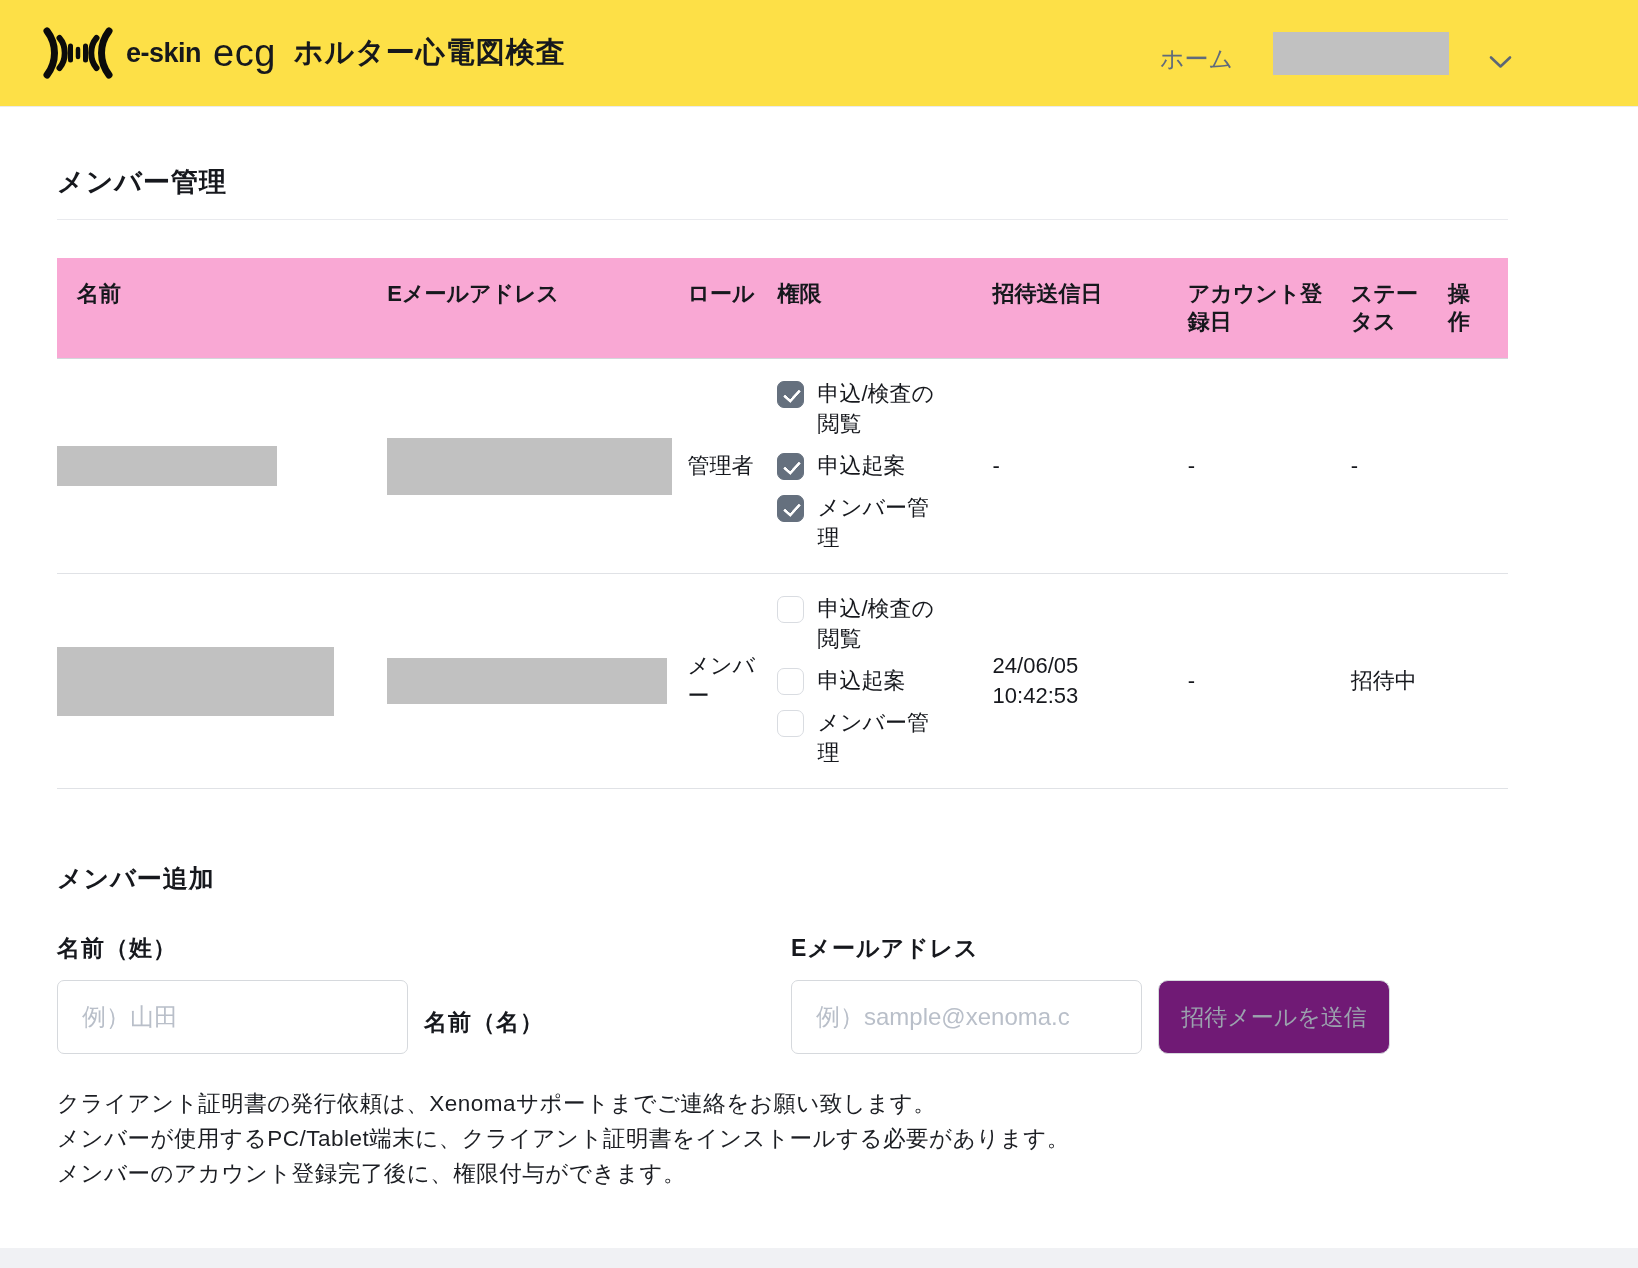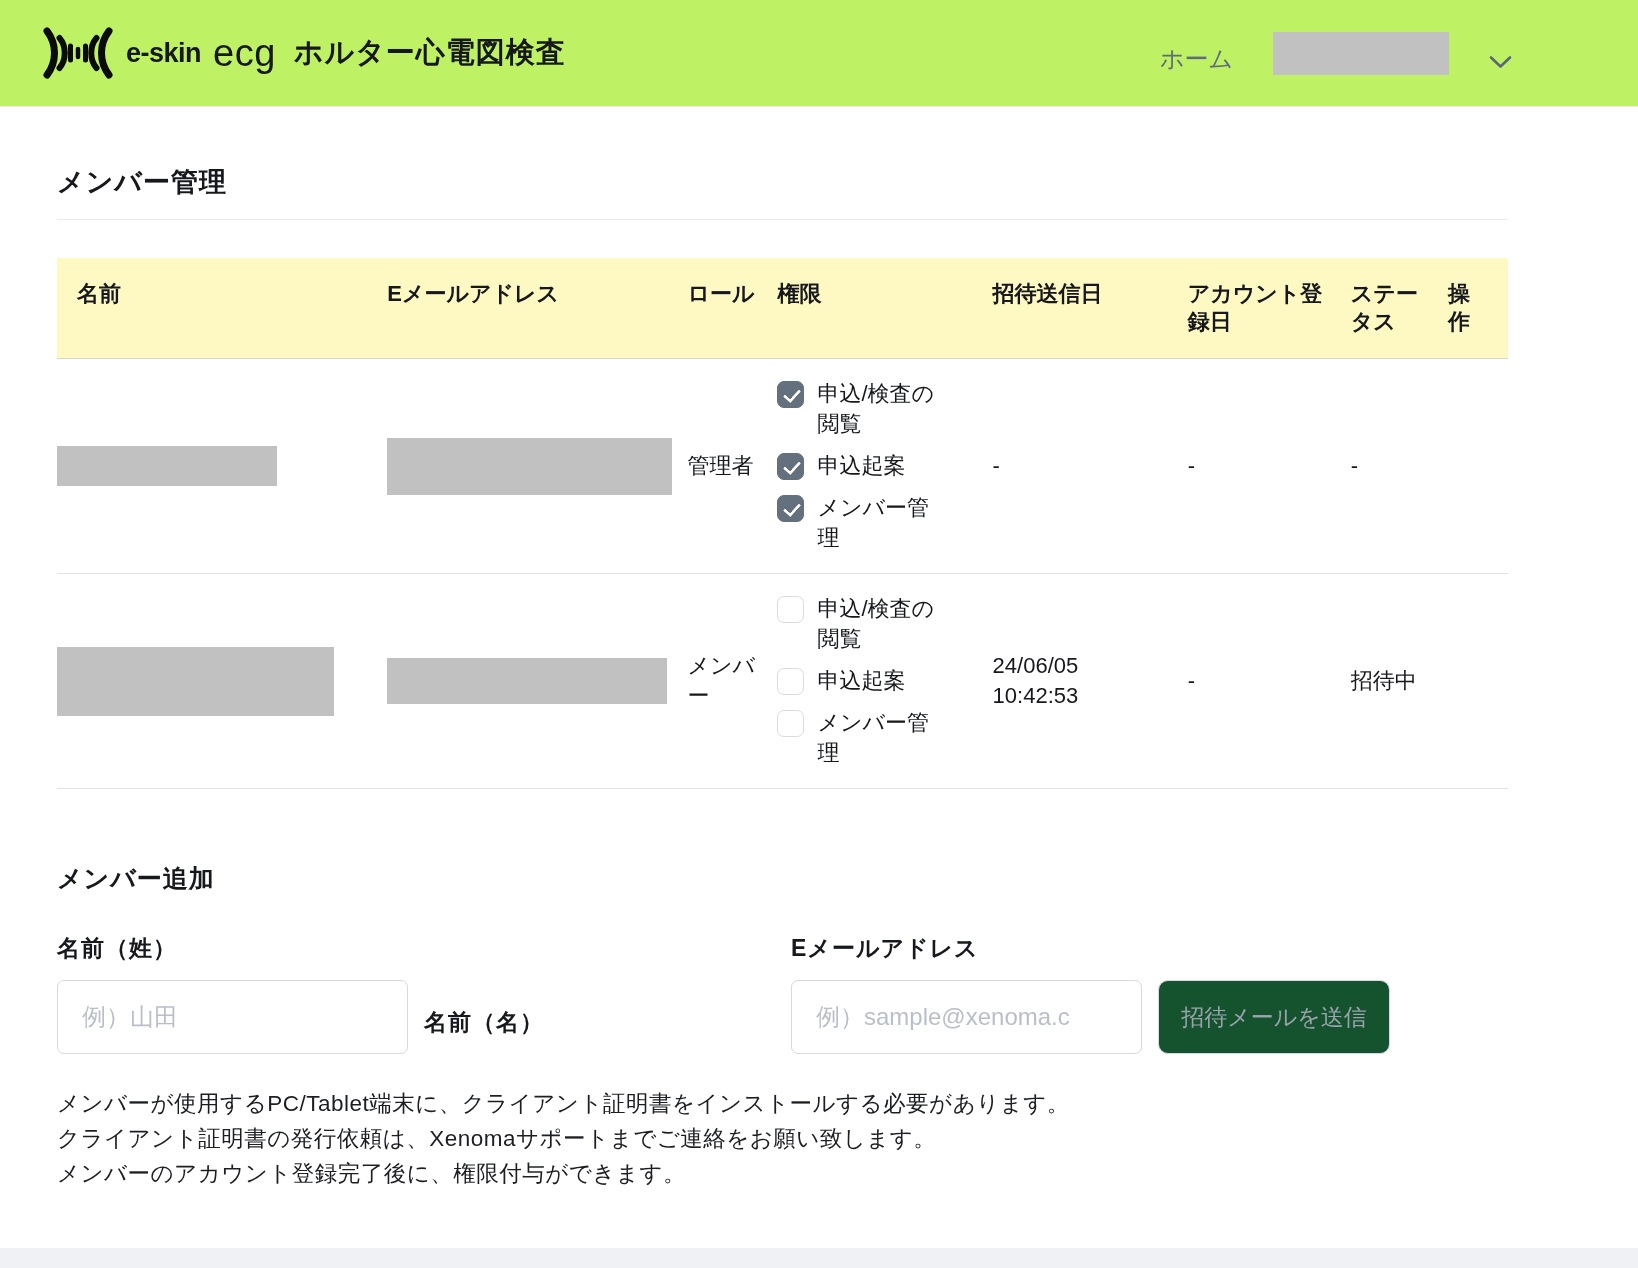--- a/index.html
+++ b/index.html
@@ -8,41 +8,41 @@
     width:1638px; height:1268px; position:relative;
     background:#ffffff; color:#16181d;
     font-family:"Liberation Sans","DejaVu Sans",sans-serif;
     font-size:22px;
   }
 
   
   .topbar {
     height:107px; display:flex; align-items:center;
     padding:0 126px 0 40px; border-bottom:1px solid #ebebeb;
-    background:#bef264;
+    background:#fde047;
   }
   .logo { display:flex; align-items:center; gap:10px; }
   .logo svg { display:block; }
   .logo-eskin { font-size:27px; font-weight:600; letter-spacing:-0.5px; }
   .logo-ecg  { font-size:38px; font-weight:400; letter-spacing:0.5px; margin-left:2px; }
   .logo-product { font-size:29px; font-weight:700; margin-left:8px; letter-spacing:1px; }
   .topnav { margin-left:auto; display:flex; align-items:flex-end; gap:40px; }
   .nav-home { color:#606b7b; font-size:24px; cursor:pointer; }
   .account-box { width:176px; height:43px; background:#c1c1c1; cursor:pointer; }
   .chevron { display:block; cursor:pointer; }
 
   
   main { padding-left:57px; width:1508px; }
   h1.page-title { margin-top:57px; font-size:27px; font-weight:700; letter-spacing:1px; }
   .title-divider { margin-top:19px; border:none; border-top:1px solid #e9eaee; width:1451px; }
 
   
   table.member-table { width:1451px; border-collapse:collapse; margin-top:38px; table-layout:fixed; }
   thead th {
-    background:#fef9c3; text-align:left; vertical-align:top;
+    background:#f9a8d4; text-align:left; vertical-align:top;
     font-size:22px; font-weight:700; line-height:28px;
     padding:22px 8px 22px 0; border-bottom:1px solid #d3d6db;
   }
   thead th:first-child { padding-left:20px; }
   tbody td {
     border-bottom:1px solid #e0e2e6; vertical-align:middle;
     padding:20px 8px 20px 0; font-size:22px; line-height:30px;margin-top:8px;
   }
   .col-name{width:330px}.col-email{width:300px}.col-role{width:90px}
   .col-perm{width:215px}.col-invite{width:195px}.col-account{width:163px}
@@ -75,21 +75,21 @@
   .add-form { display:flex; gap:16px; margin-top:38px; align-items:flex-end; }
   .field { display:flex; flex-direction:column; width:351px; }
   .field-label { font-size:23px; font-weight:700; margin-bottom:16px; letter-spacing:1px; }
   .field input {
     height:74px; width:100%; border:1px solid #d6d9dd; border-radius:7px;
     font-size:24px; padding:0 24px; color:#16181d; outline:none;
     font-family:"Liberation Sans","DejaVu Sans",sans-serif;
   }
   .field input::placeholder { color:#b9bfc9; }
   .send-btn {
-    height:74px; width:232px; background:#14532d; border:1px solid #d6d9dd;
+    height:74px; width:232px; background:#701a75; border:1px solid #d6d9dd;
     border-radius:10px; font-size:23px; color:#9ba3ae; cursor:pointer;
     font-family:"Liberation Sans","DejaVu Sans",sans-serif;
   }
   .notes { margin-top:32px; }
   .notes p { font-size:22.5px; line-height:35px; color:#1c1e23; letter-spacing:0.5px; }
 
   .footer-strip {
     position:absolute; left:0; right:0; bottom:0; height:20px; background:#f0f1f4;
   }
 </style>
@@ -229,19 +229,19 @@
       <label class="field-label">名前（名）</label>
     </div>
     <div class="field">
       <label class="field-label">Eメールアドレス</label>
       <input type="text" placeholder="例）sample@xenoma.c" style="">
     </div>
     <button class="send-btn">招待メールを送信</button>
   </div>
 
   <div class="notes">
+    <p>クライアント証明書の発行依頼は、Xenomaサポートまでご連絡をお願い致します。</p>
     <p>メンバーが使用するPC/Tablet端末に、クライアント証明書をインストールする必要があります。</p>
-    <p>クライアント証明書の発行依頼は、Xenomaサポートまでご連絡をお願い致します。</p>
     <p>メンバーのアカウント登録完了後に、権限付与ができます。</p>
   </div>
 </main>
 
 <div class="footer-strip"></div>
 
 </body></html>

